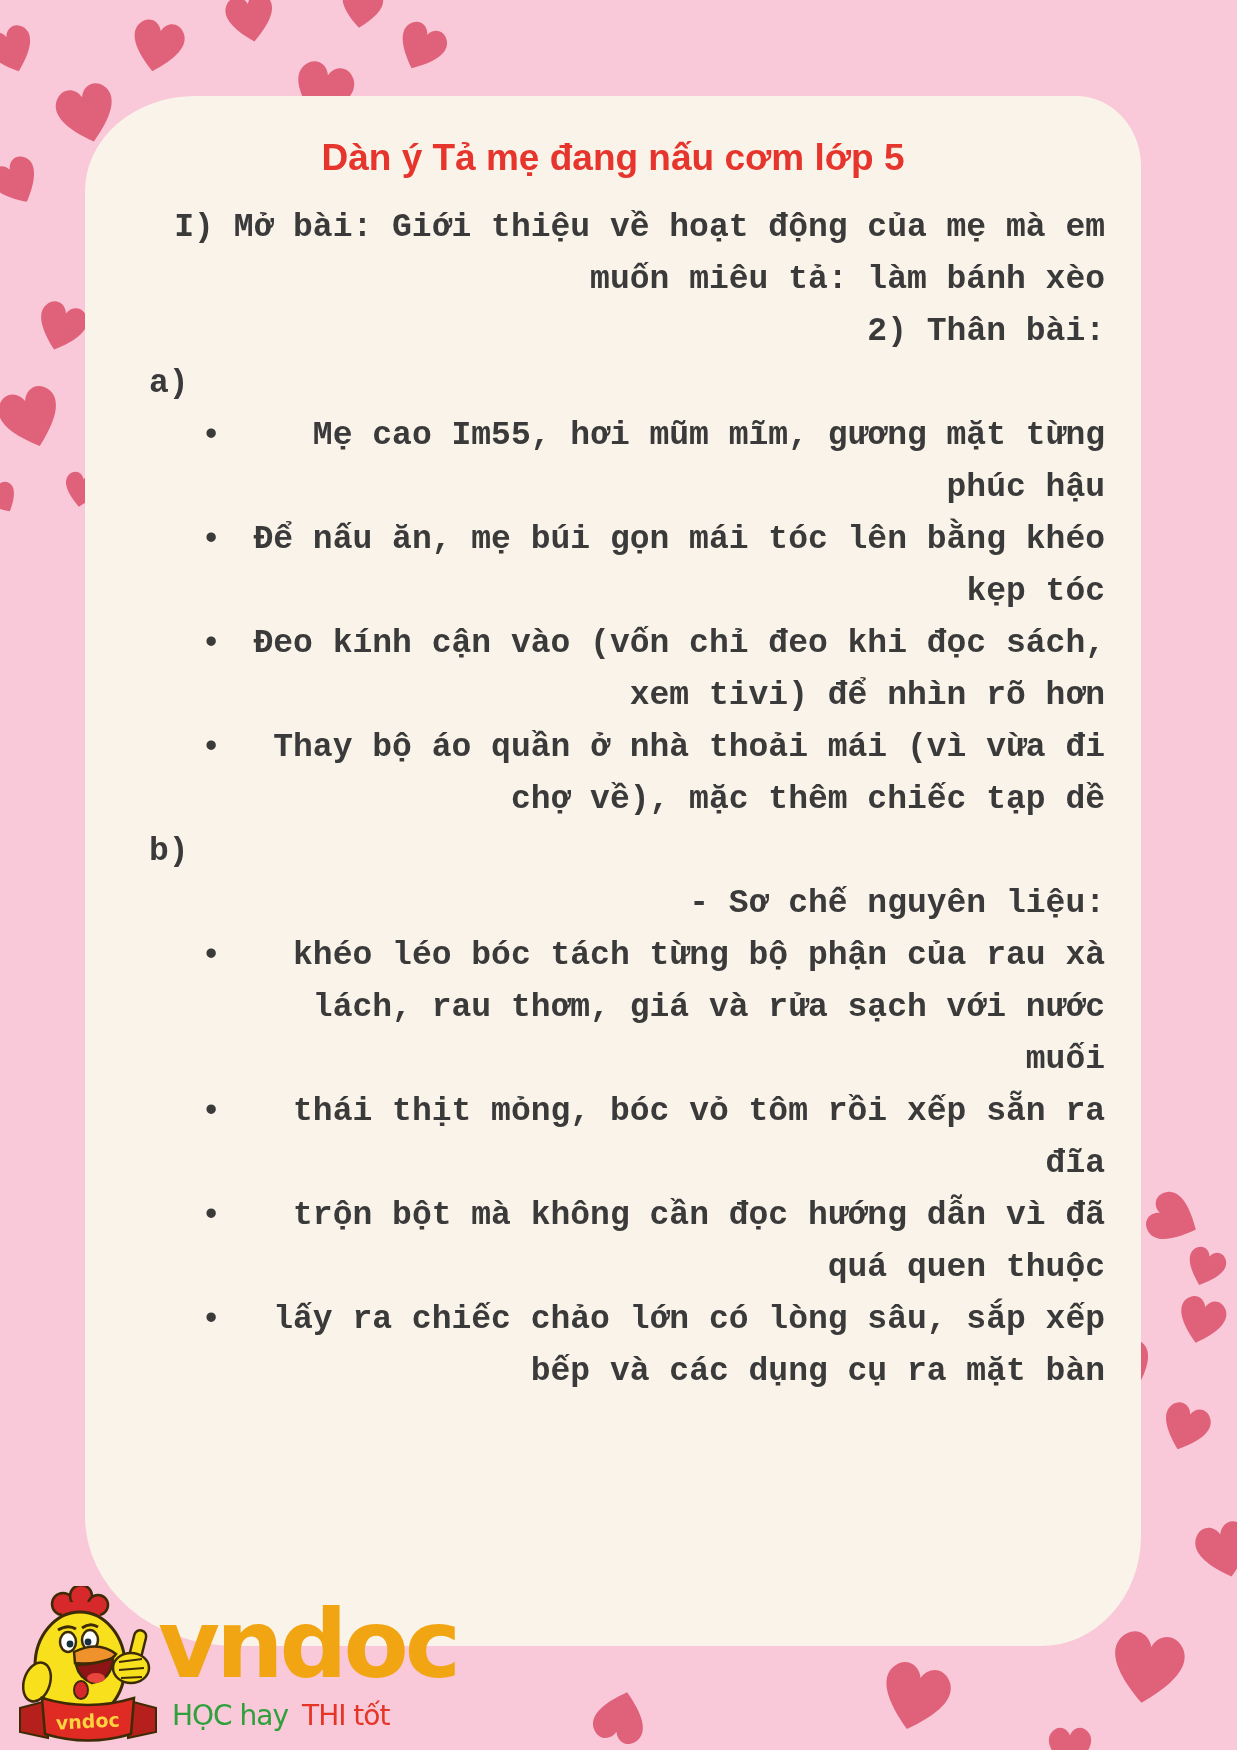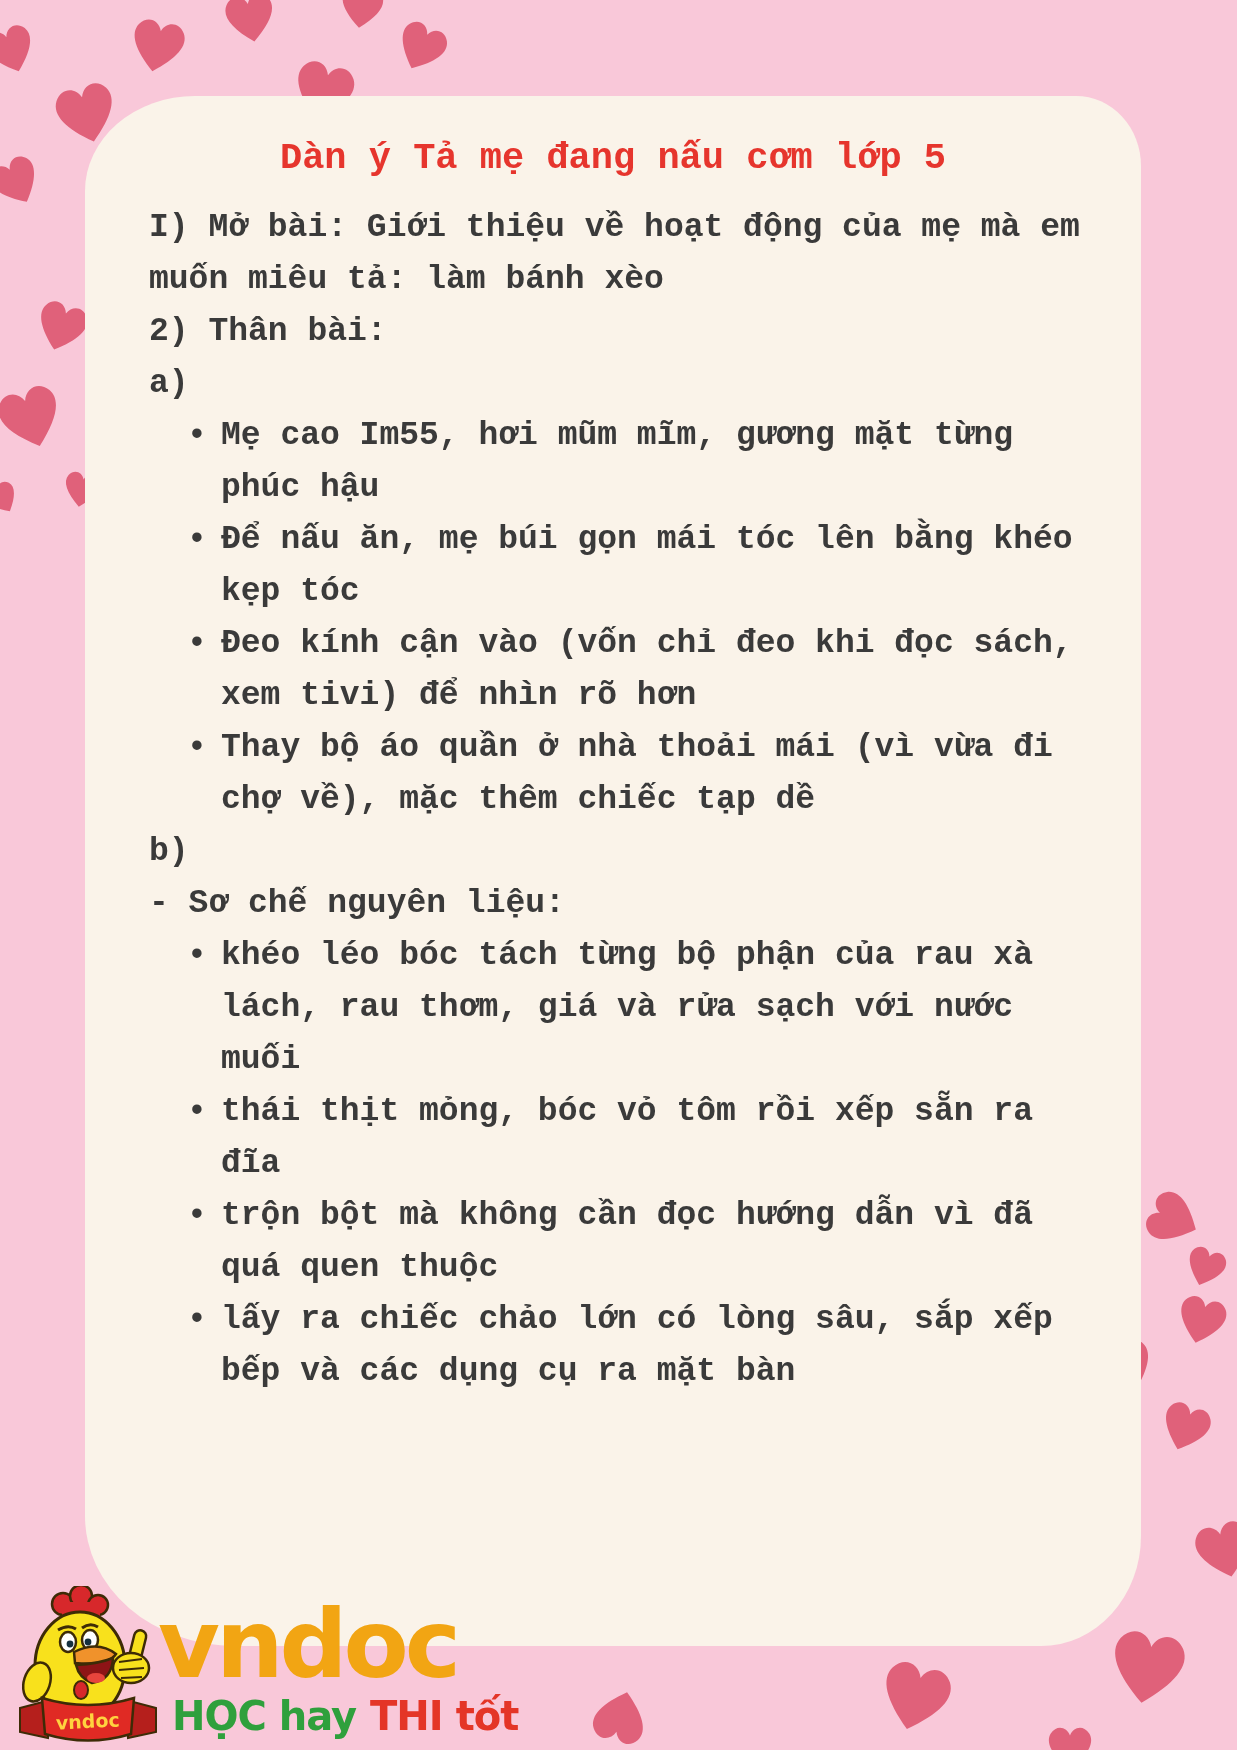--- a/index.html
+++ b/index.html
@@ -18,29 +18,30 @@
   
   .card{
     position:absolute;z-index:2;
     left:85px;top:96px;width:1056px;height:1550px;
     background:var(--card,#faf3e9);
     border-radius:110px 65px 100px 150px / 95px 70px 110px 130px;
   }
   .title{
     margin:34px 40px 16px 40px;
     text-align:center;
-    font-family:Liberation Mono, monospace;
+    font-family:Liberation Sans, sans-serif;
     font-size:37px;font-weight:bold;line-height:56px;
     color:var(--title,#e6352d);
   }
   .content{
     margin:0 36px 0 64px;
     font-family:"Liberation Mono","DejaVu Sans Mono",monospace;
     font-size:33px;font-weight:600;line-height:52px;
     color:var(--text,#3a3a3a);
+    text-align:right;
   }
   .row{display:flex;align-items:flex-start;}
   .row .txt{flex:1 1 auto;}
   .row.bullet{padding-left:38px;}
   .row.bullet .dot{flex:0 0 34px;}
   .row.heading .prefix{white-space:pre;margin-right:20px;flex:0 0 auto;}
   .row.heading .txt{flex:0 1 auto;}
   .underlined{border-bottom:3px solid var(--text,#3a3a3a);}
 
   
@@ -48,21 +49,21 @@
   .mascot{position:absolute;left:18px;top:1586px;}
   .brand{
     position:absolute;left:158px;top:1597px;
     font-family:"DejaVu Sans","Liberation Sans",sans-serif;
     font-size:95px;font-weight:bold;line-height:95px;letter-spacing:-4px;
     color:var(--brand,#f2a513);
   }
   .tagline{
     position:absolute;left:172px;top:1694px;
     font-family:"DejaVu Sans","Liberation Sans",sans-serif;
-    font-size:40px;font-weight:bold;line-height:44px;letter-spacing:-1px;
+    font-size:28px;font-weight:normal;line-height:44px;letter-spacing:-1px;
     white-space:nowrap;
   }
   .tg-green{color:var(--tg-green,#2fa03c);margin-right:14px;}
   .tg-red{color:var(--tg-red,#e43527);}
 </style>
 </head>
 <body>
 
 <div class="page">
 

